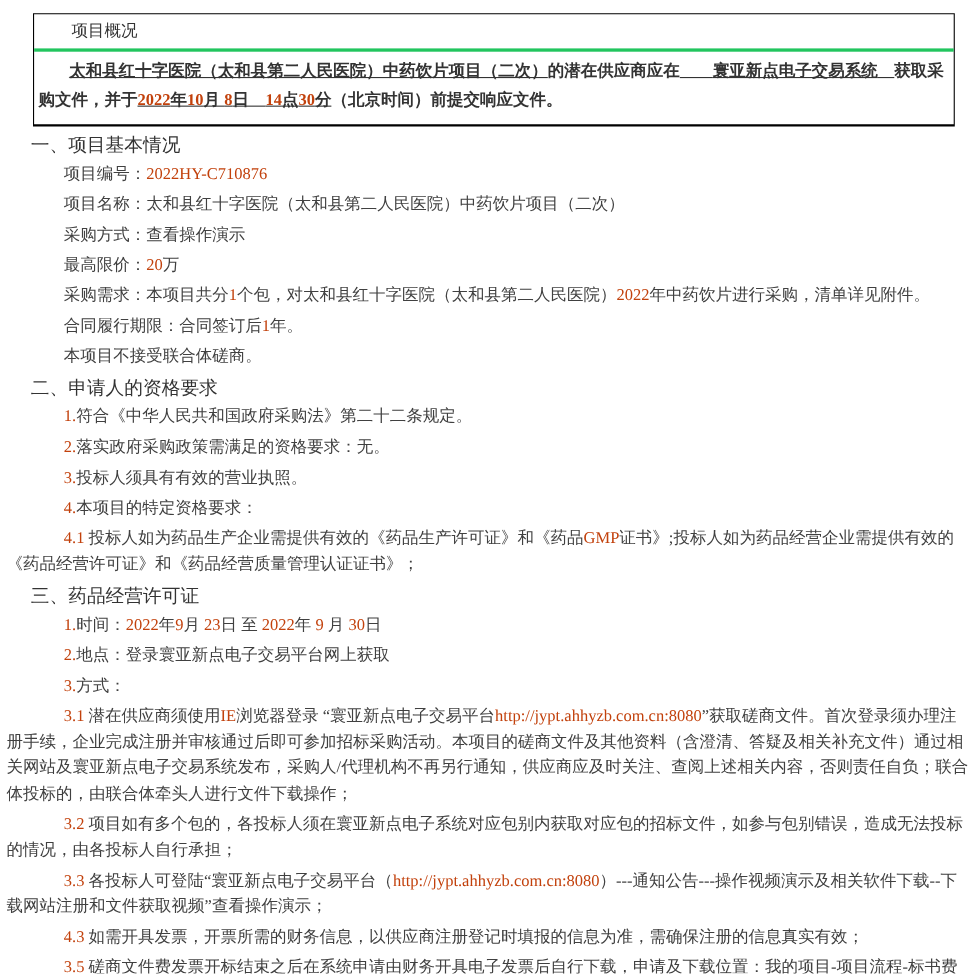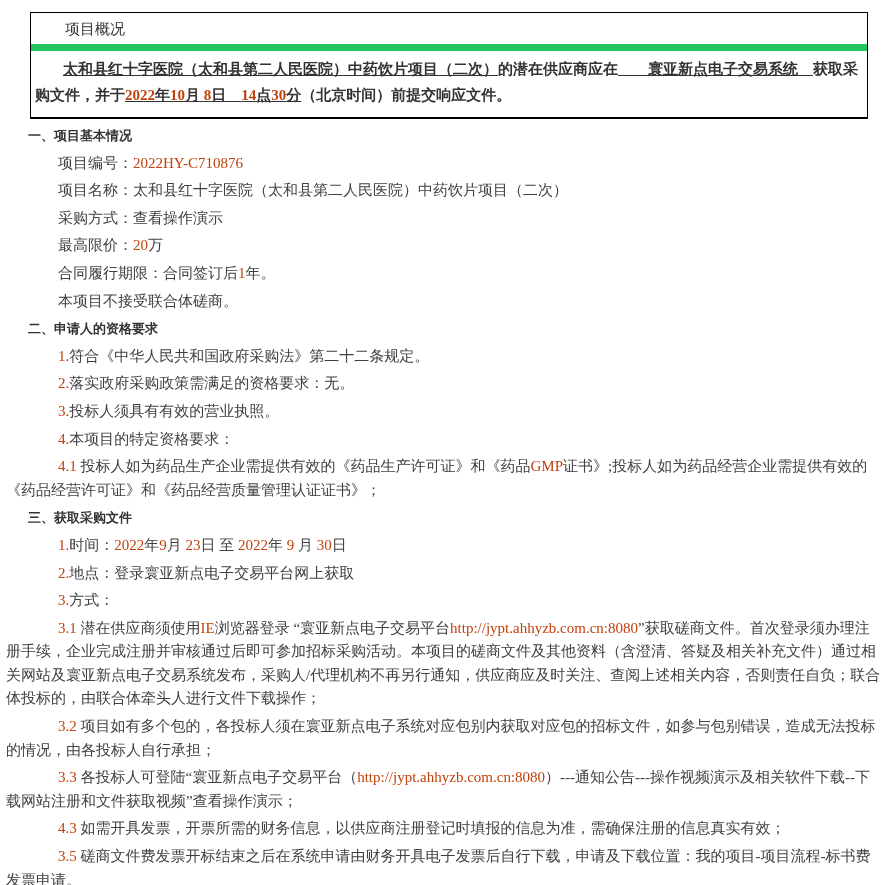--- a/index.html
+++ b/index.html
@@ -10,34 +10,34 @@
   }
   
   .box{
     box-sizing:border-box;
     margin:12px 0 0 30px;width:838px;
     border:1px solid #000;border-bottom-width:2px;
     background:#fff;
   }
   .box-header{
     padding:6px 0 5px 34px;
-    border-bottom:7px solid #22c55e;
+    border-bottom:3px solid #22c55e;
     color:#333;line-height:20px;
   }
   .box-body{
     padding:5px 6px 9px 4px;
     line-height:26px;
     text-indent:28px;
     color:#333;font-weight:bold;
   }
   .u{text-decoration:underline;}
   
   .doc-body{padding:5px 4px 0 2px;line-height:23.6px;}
   .sec-heading{
-    margin:0;font-size:13px;font-weight:bold;color:#333;
+    margin:0;font-size:17px;font-weight:normal;color:#333;
     text-indent:26px;line-height:23.6px;
   }
   .doc-body p{margin:4px;text-indent:52px;}
   .num{color:#c2410c;}
 </style>
 </head>
 <body>
 
 <div>
 
@@ -47,35 +47,36 @@
   </div>
 
   <div class="doc-body">
 
     <div>
       <div class="sec-heading">一、项目基本情况</div>
       <p class="tint">项目编号：<span class="num">2022HY-C710876</span></p>
       <p class="tint">项目名称：太和县红十字医院（太和县第二人民医院）中药饮片项目（二次）</p>
       <p class="tint">采购方式：查看操作演示</p>
       <p class="tint">最高限价：<span class="num">20</span>万</p>
+      <p class="tint">采购需求：本项目共分<span class="num">1</span>个包，对太和县红十字医院（太和县第二人民医院）<span class="num">2022</span>年中药饮片进行采购，清单详见附件。</p>
       <p class="tint">合同履行期限：合同签订后<span class="num">1</span>年。</p>
       <p class="tint">本项目不接受联合体磋商。</p>
     </div>
 
     <div>
       <div class="sec-heading">二、申请人的资格要求</div>
       <p class="tint"><span class="num">1.</span>符合《中华人民共和国政府采购法》第二十二条规定。</p>
       <p class="tint"><span class="num">2.</span>落实政府采购政策需满足的资格要求：无。</p>
       <p class="tint"><span class="num">3.</span>投标人须具有有效的营业执照。</p>
       <p class="tint"><span class="num">4.</span>本项目的特定资格要求：</p>
       <p class="tint"><span class="num">4.1</span> 投标人如为药品生产企业需提供有效的《药品生产许可证》和《药品<span class="num">GMP</span>证书》;投标人如为药品经营企业需提供有效的《药品经营许可证》和《药品经营质量管理认证证书》；</p>
     </div>
 
     <div>
-      <div class="sec-heading">三、获取采购文件</div>
+      <div class="sec-heading">三、药品经营许可证</div>
       <p class="tint"><span class="num">1.</span>时间：<span class="num">2022</span>年<span class="num">9</span>月 <span class="num">23</span>日 至 <span class="num">2022</span>年 <span class="num">9</span> 月 <span class="num">30</span>日</p>
       <p class="tint"><span class="num">2.</span>地点：登录寰亚新点电子交易平台网上获取</p>
       <p class="tint"><span class="num">3.</span>方式：</p>
       <p class="tint"><span class="num">3.1</span> 潜在供应商须使用<span class="num">IE</span>浏览器登录 “寰亚新点电子交易平台<span class="num">http://jypt.ahhyzb.com.cn:8080</span>”获取磋商文件。首次登录须办理注册手续，企业完成注册并审核通过后即可参加招标采购活动。本项目的磋商文件及其他资料（含澄清、答疑及相关补充文件）通过相关网站及寰亚新点电子交易系统发布，采购人/代理机构不再另行通知，供应商应及时关注、查阅上述相关内容，否则责任自负；联合体投标的，由联合体牵头人进行文件下载操作；</p>
       <p class="tint"><span class="num">3.2</span> 项目如有多个包的，各投标人须在寰亚新点电子系统对应包别内获取对应包的招标文件，如参与包别错误，造成无法投标的情况，由各投标人自行承担；</p>
       <p class="tint"><span class="num">3.3</span> 各投标人可登陆“寰亚新点电子交易平台（<span class="num">http://jypt.ahhyzb.com.cn:8080</span>）---通知公告---操作视频演示及相关软件下载--下载网站注册和文件获取视频”查看操作演示；</p>
       <p class="tint"><span class="num">4.3</span> 如需开具发票，开票所需的财务信息，以供应商注册登记时填报的信息为准，需确保注册的信息真实有效；</p>
       <p class="tint"><span class="num">3.5</span> 磋商文件费发票开标结束之后在系统申请由财务开具电子发票后自行下载，申请及下载位置：我的项目-项目流程-标书费发票申请。</p>
       <p class="tint"><span class="num">4.</span>售价：磋商文件费人民币<span class="num">300</span>元。</p>
     </div>

